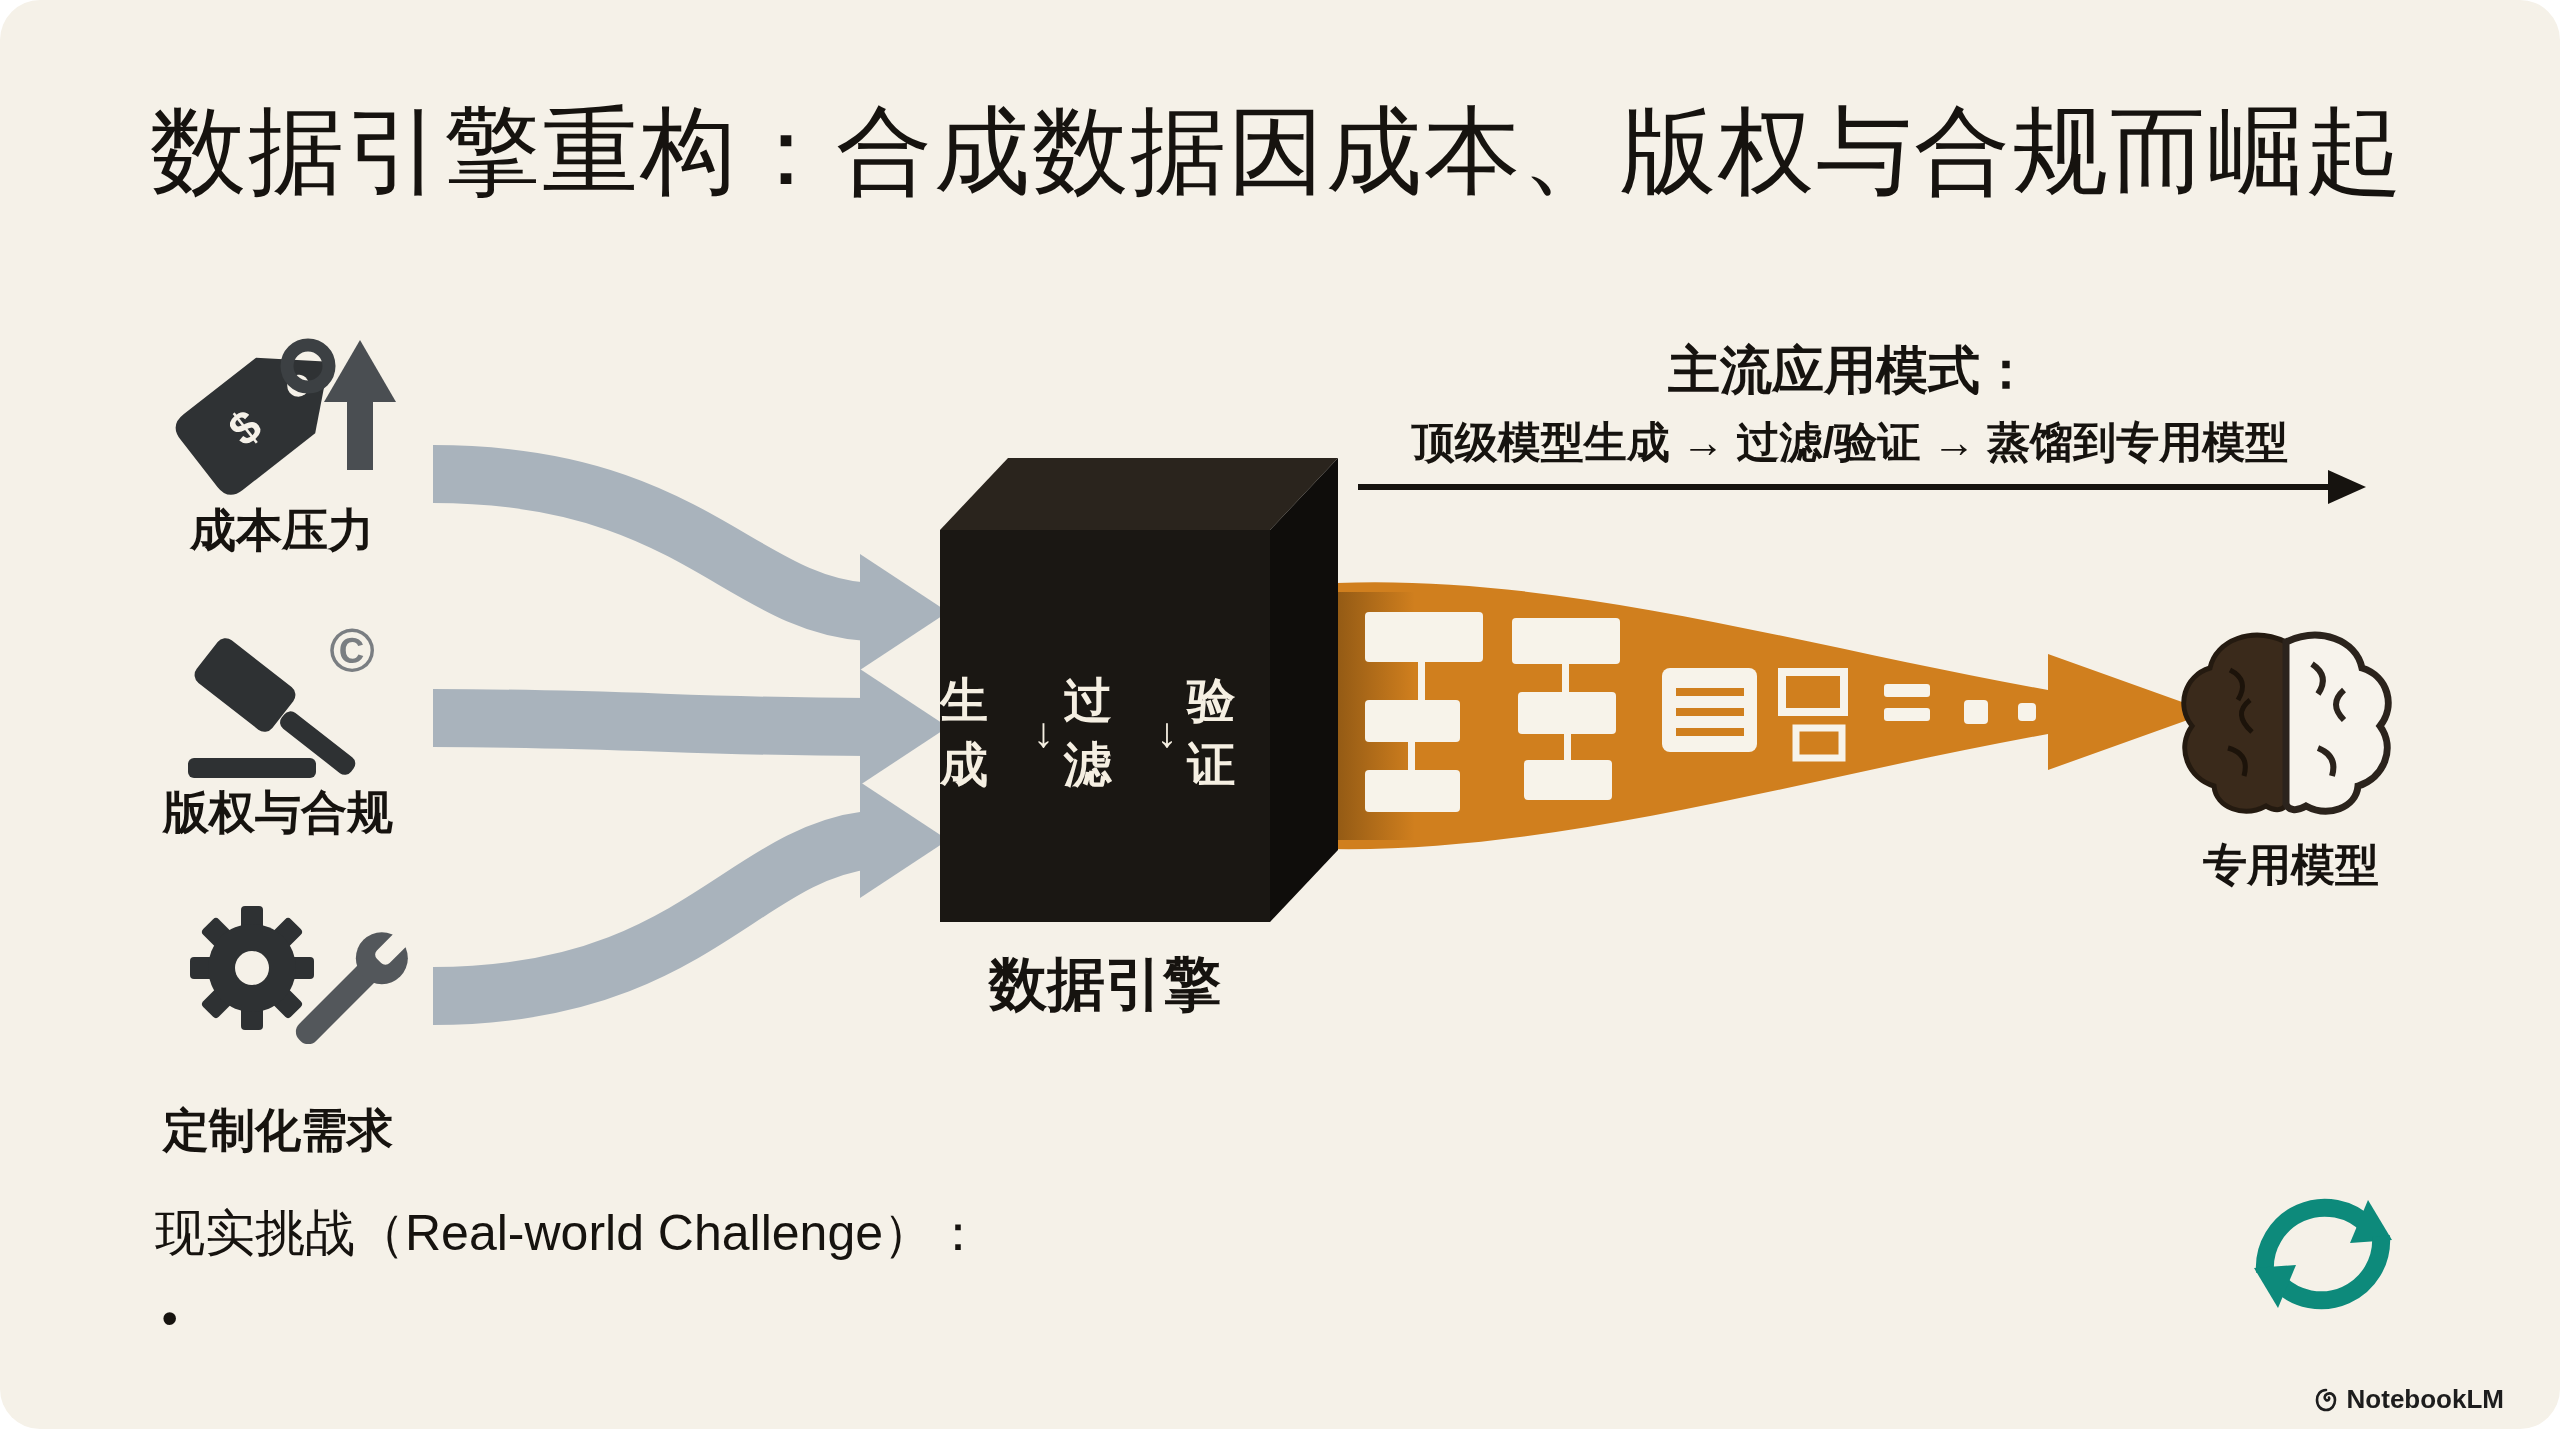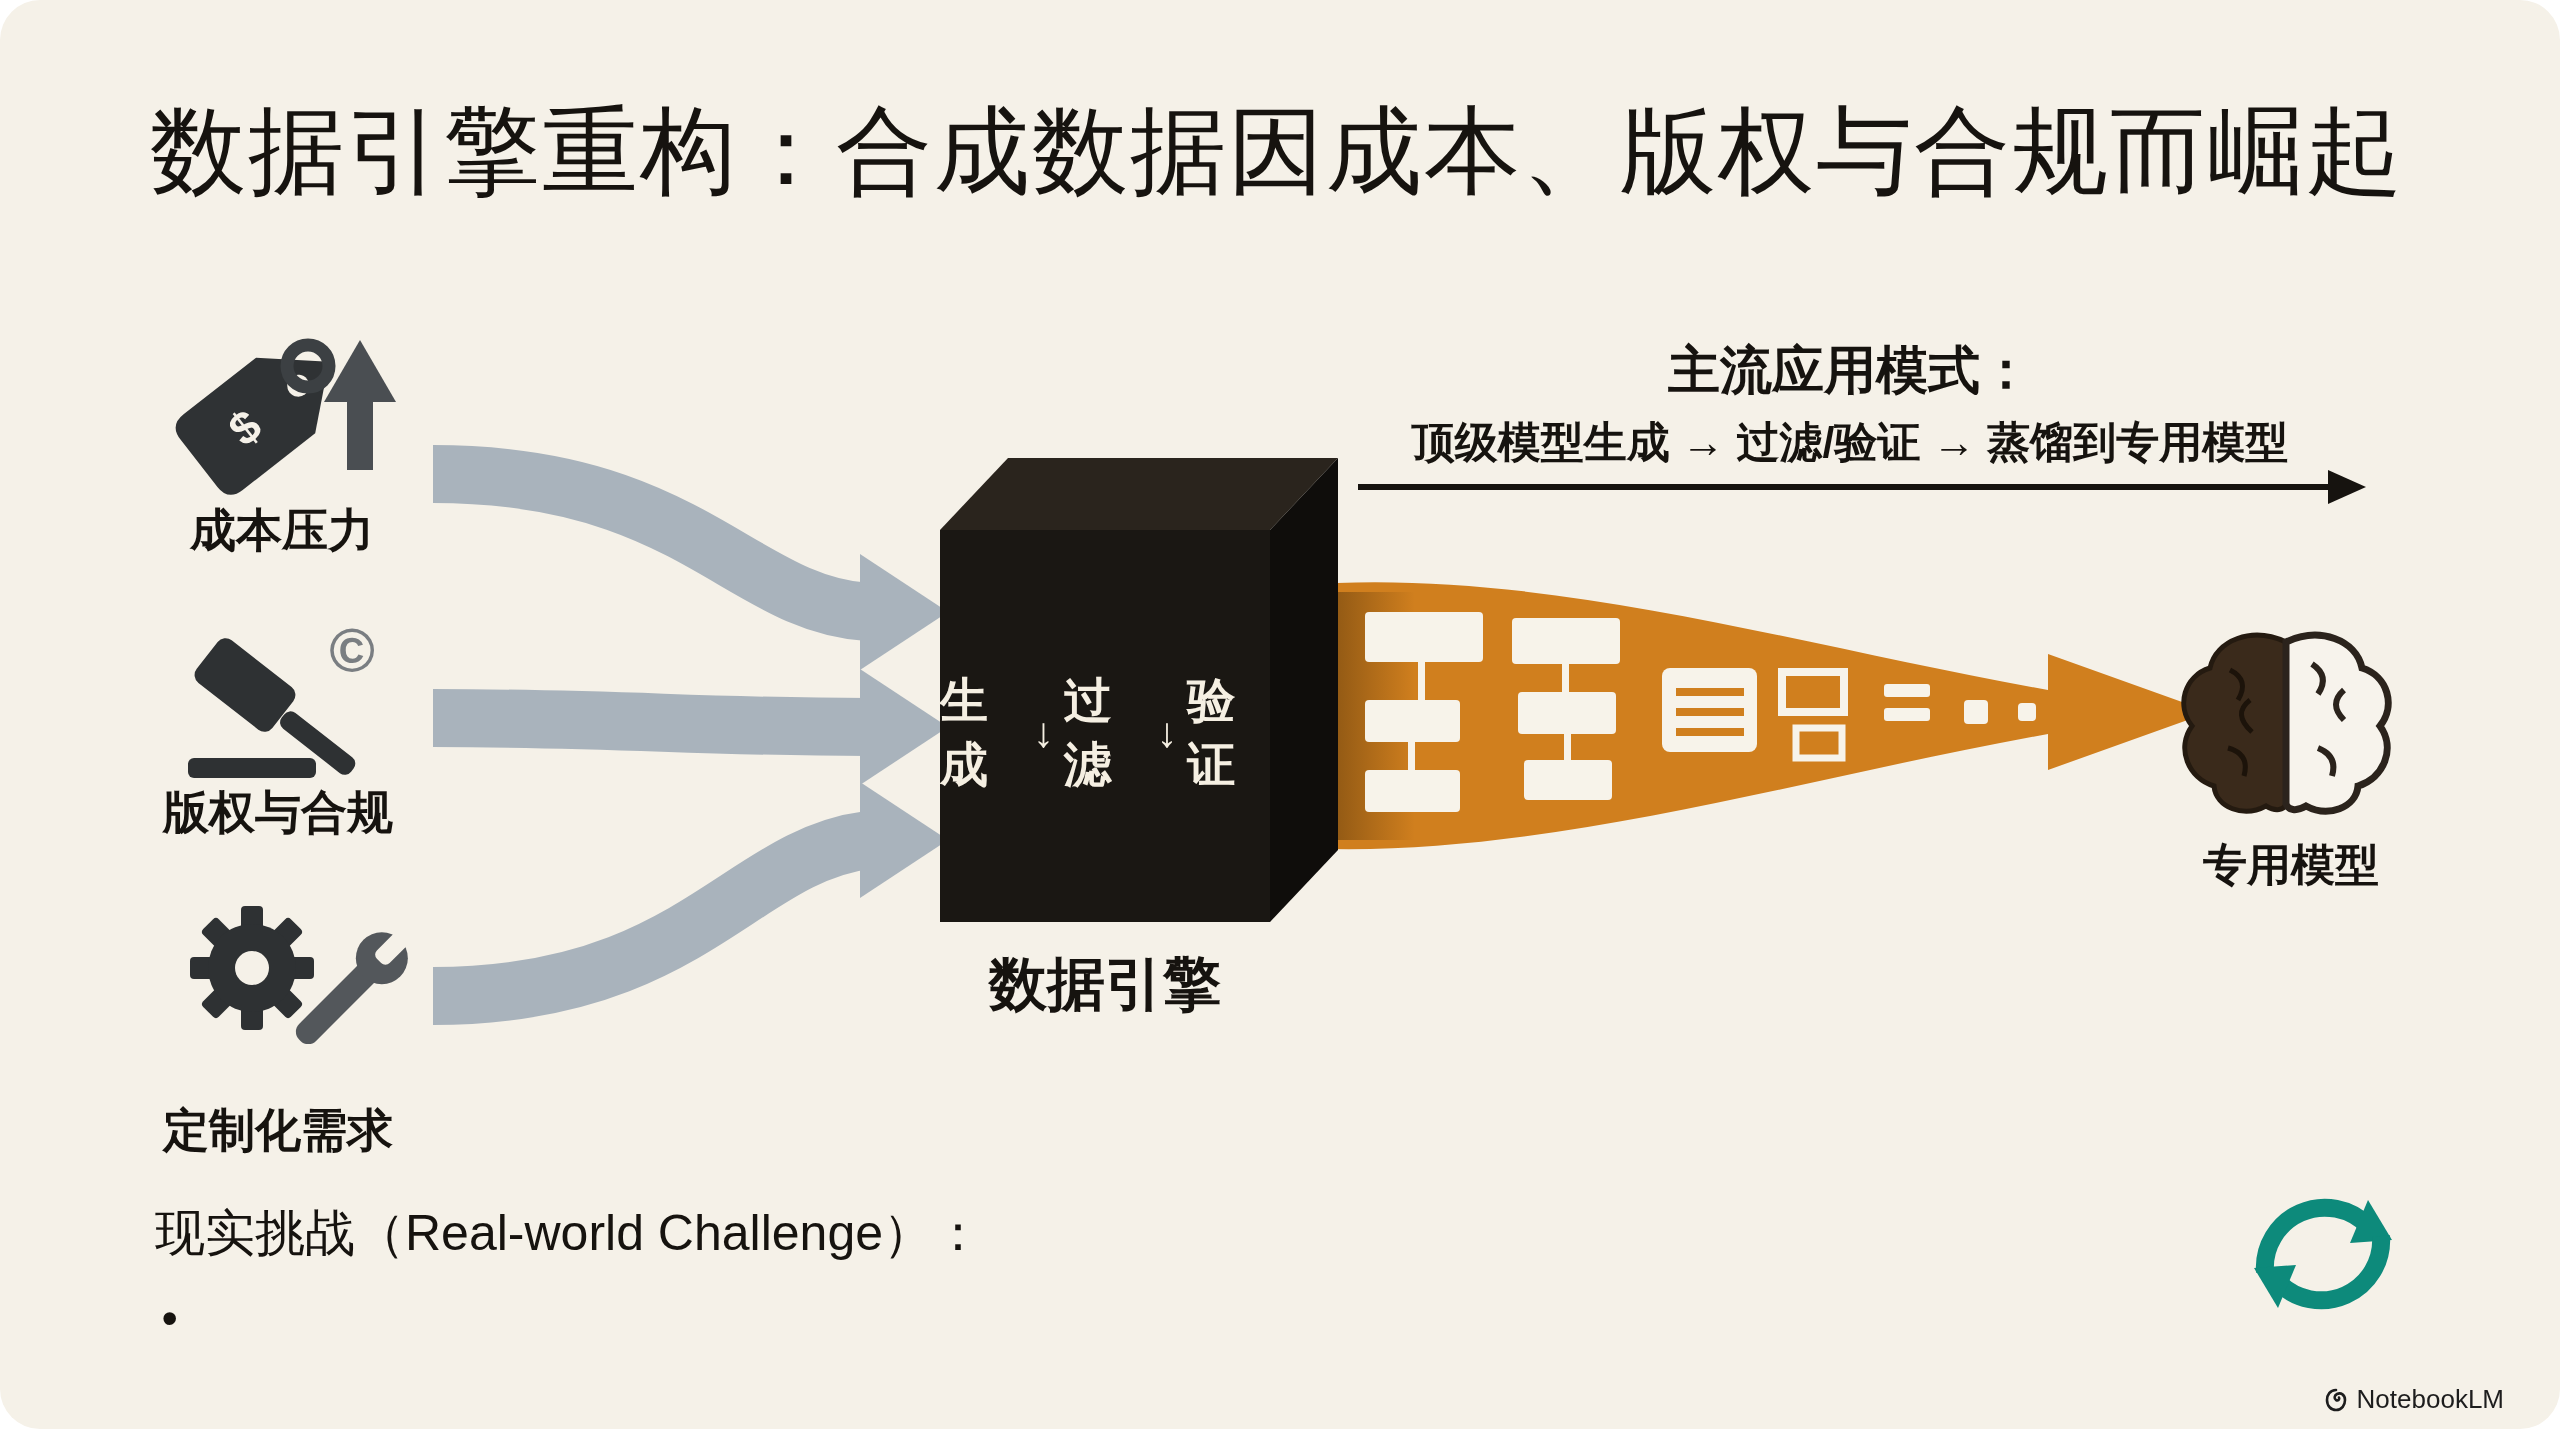--- a/index.html
+++ b/index.html
@@ -47,21 +47,21 @@
   }
   .challenge-bullet {
     position:absolute; left:162px; top:1292px; width:2240px;
     font-size:44px; font-weight:700; display:flex; gap:20px; align-items:flex-start;
   }
   .challenge-bullet .marker { font-size:44px; line-height:1.2; }
 
   .watermark {
     position:absolute; right:56px; bottom:14px;
     display:flex; align-items:center; gap:8px;
-    font-size:26px; font-weight:400; color:#1d1d1d;
+    font-size:26px; font-weight:700; color:#1d1d1d;
   }
 </style>
 </head>
 <body>
 
 <div class="canvas">
 
   <svg class="gfx" viewBox="0 0 2560 1429">
     <defs>
       <linearGradient id="fadeDark" x1="0" y1="0" x2="1" y2="0">

